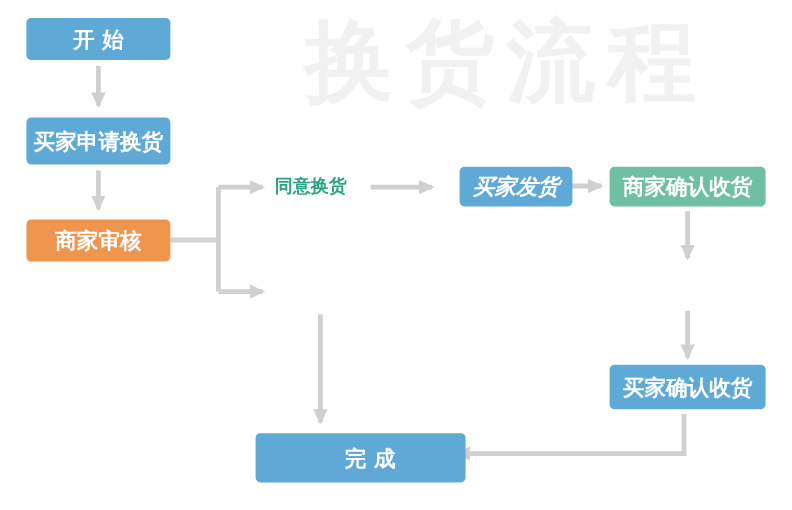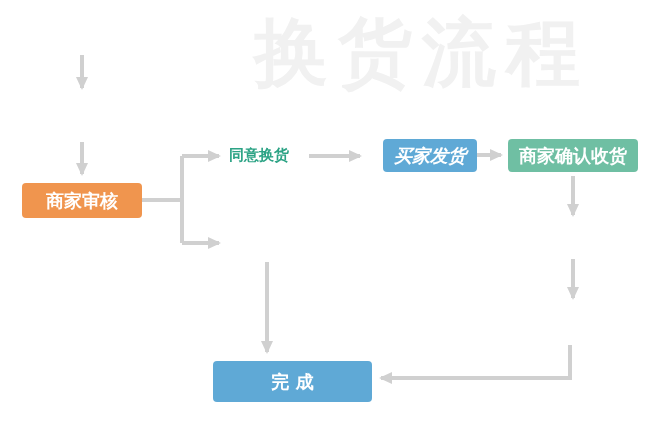--- a/index.html
+++ b/index.html
@@ -29,21 +29,21 @@
   .branch-label.agree  { left:229px; top:146px; color:var(--green-text,#2CA385); }
   .branch-label.refuse { left:233px; top:235px; color:var(--orange-text,#F0954E); }
 
   .n-start            { left:22px;  top:15px;  width:120px; height:35px; }
   .n-buyer-apply      { left:22px;  top:98px;  width:120px; height:39px; }
   .n-merchant-review  { left:22px;  top:183px; width:120px; height:35px;text-align:right; }
   .n-buyer-ship       { left:383px; top:139px; width:94px;  height:33px;font-style:italic; }
   .n-merchant-confirm { left:508px; top:139px; width:130px; height:33px; }
   .n-merchant-ship    { left:508px; top:222px; width:130px; height:33px; }
   .n-buyer-confirm    { left:508px; top:304px; width:130px; height:37px; }
-  .n-done             { left:213px; top:361px; width:159px; height:41px; }
+  .n-done             { left:213px; top:361px; width:159px; height:41px;padding-left:16px; }
 </style>
 </head>
 <body>
 
 <div class="canvas">
 
   <div class="watermark">换货流程</div>
 
   <svg class="connectors" width="660" height="425" viewBox="0 0 660 425">
     <defs>
@@ -60,28 +60,31 @@
       <path d="M182,243 L219,243" marker-end="url(#ah)"></path>
       <path d="M309,156 L360,156" marker-end="url(#ah)"></path>
       <path d="M466,155 L501,155" marker-end="url(#ah)"></path>
       <path d="M573,176 L573,215" marker-end="url(#ah)"></path>
       <path d="M573,259 L573,298" marker-end="url(#ah)"></path>
       <path d="M570,345 L570,378 L381,378" marker-end="url(#ah)"></path>
       <path d="M267,262 L267,352" marker-end="url(#ah)"></path>
     </g>
   </svg>
 
+  <div class="node blue n-start">开 始</div>
 
+  <div class="node blue n-buyer-apply">买家申请换货</div>
 
   <div class="node orange n-merchant-review">商家审核</div>
 
   <div class="branch-label agree">同意换货</div>
 
 
   <div class="node blue n-buyer-ship">买家发货</div>
 
   <div class="node green n-merchant-confirm">商家确认收货</div>
 
 
+  <div class="node blue n-buyer-confirm">买家确认收货</div>
 
   <div class="node blue n-done">完 成</div>
 
 </div>
 
 </body></html>

